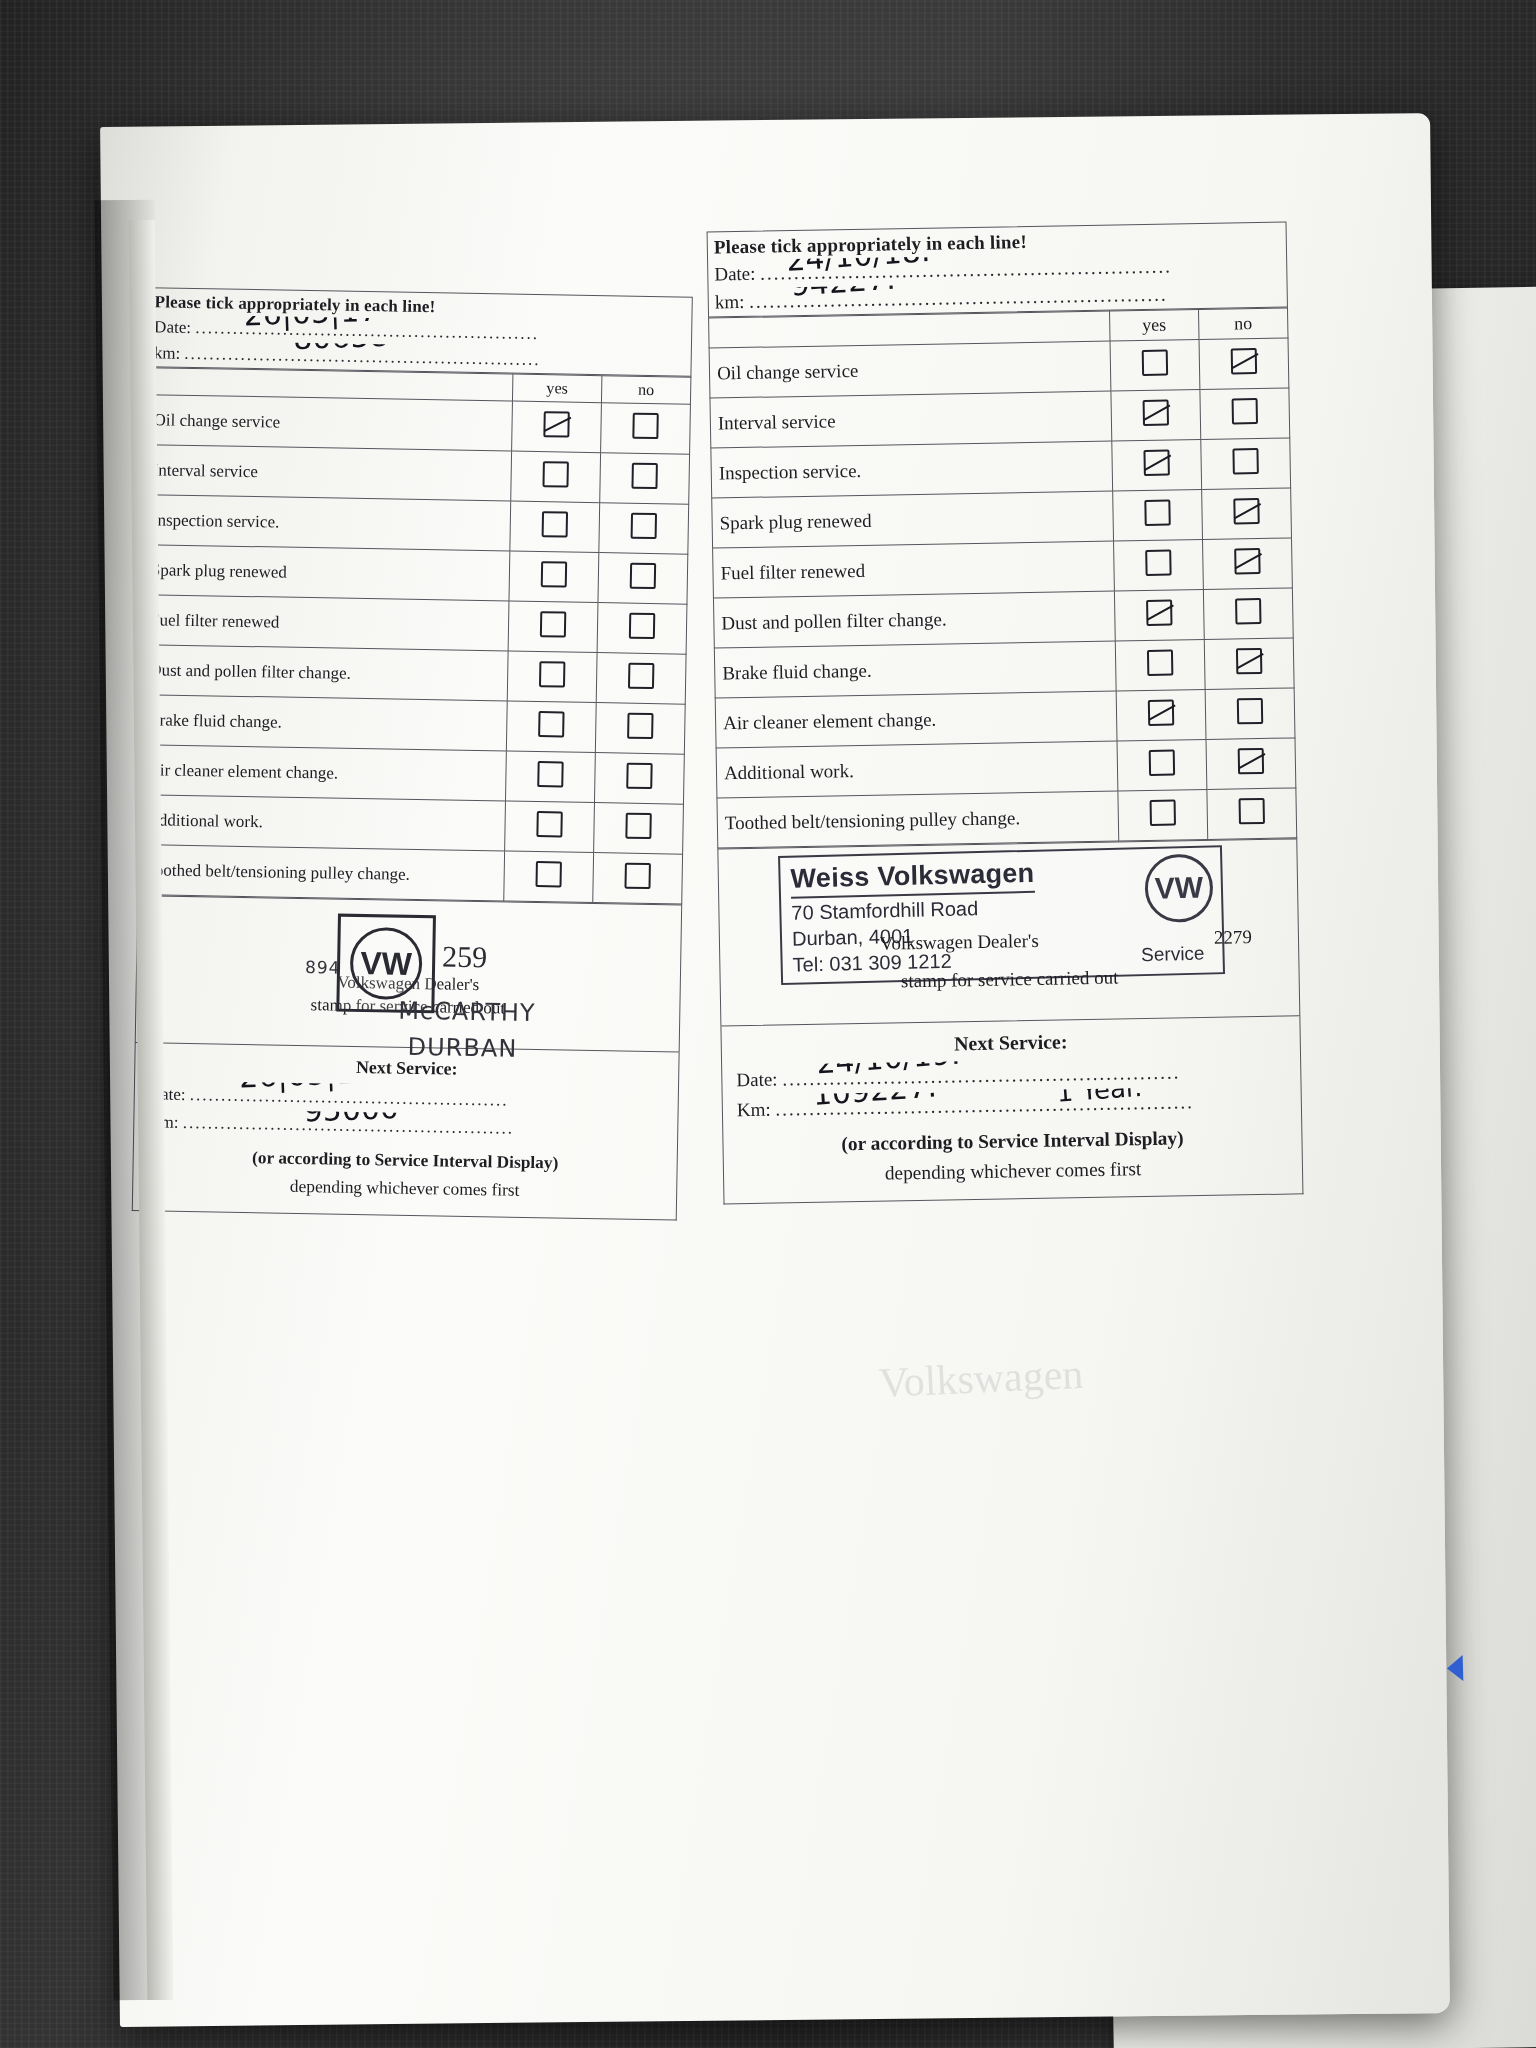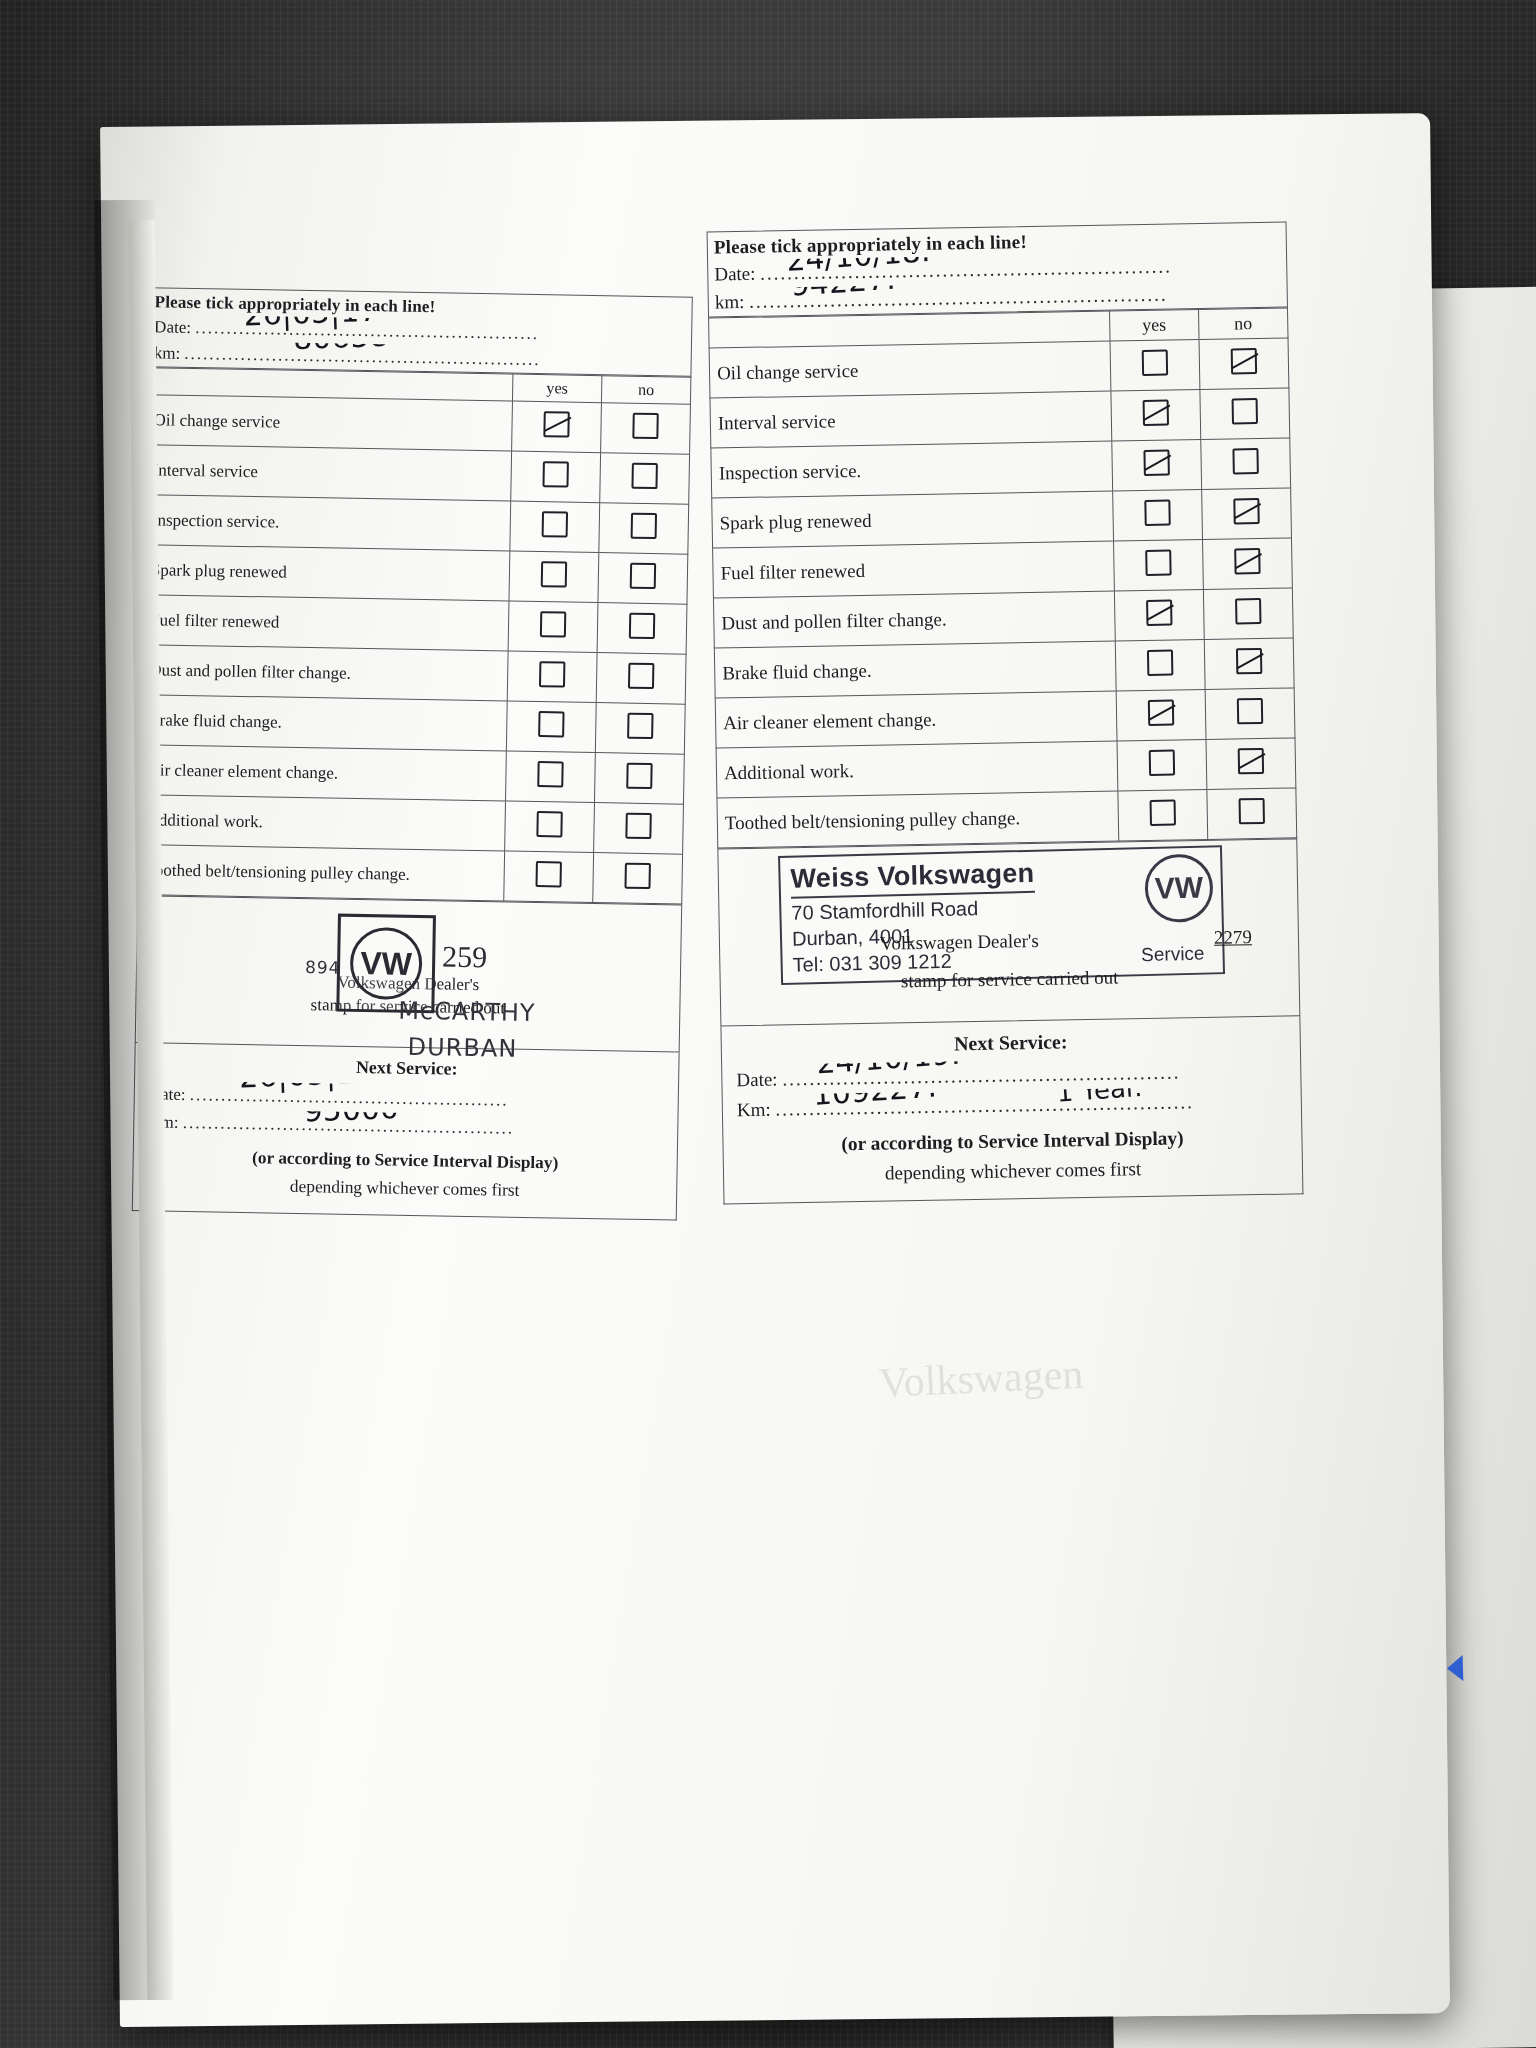--- a/index.html
+++ b/index.html
@@ -371,21 +371,21 @@
           <div class="vw-stamp" id="stamp-right">
             <div class="nm">Weiss Volkswagen</div>
             <div class="ln">70 Stamfordhill Road</div>
             <div class="ln">Durban, 4001</div>
             <div class="ln">Tel: 031 309 1212</div>
             <div class="svc">Service</div>
             <div class="vwlogo">VW</div>
           </div>
           <div class="stamp-caption" style="margin-top:108px;position:relative;">
             <div style="position:absolute;left:150px;top:-38px;">Volkswagen Dealer's</div>
-            <div style="position:absolute;right:36px;top:-38px;text-decoration:underline;">2279</div>
+            <div style="position:absolute;right:36px;top:-38px;">2279</div>
             <div>stamp for service carried out</div>
           </div>
         </div>
 
         <div class="nextbox">
           <div class="next-title">Next Service:</div>
           <div class="nl" style="position:relative;">
             <span>Date:</span>
             <span class="dots">...........................................................</span>
             <span class="hand" style="left:80px;top:-22px;">24/10/19.</span>

